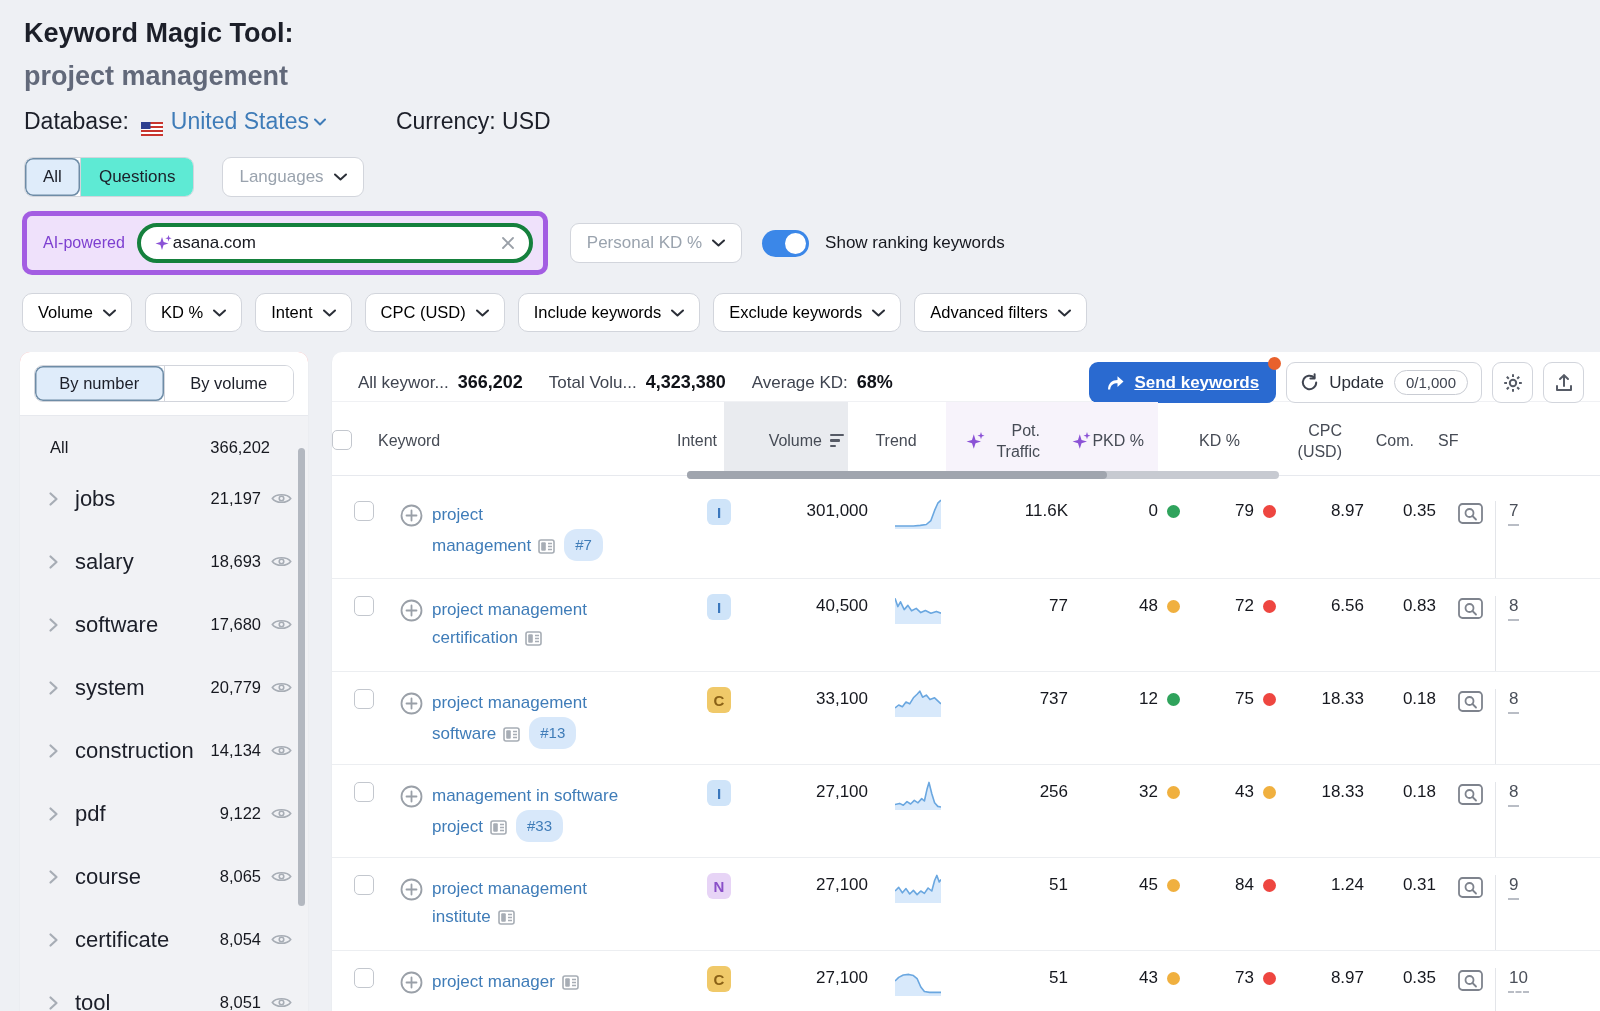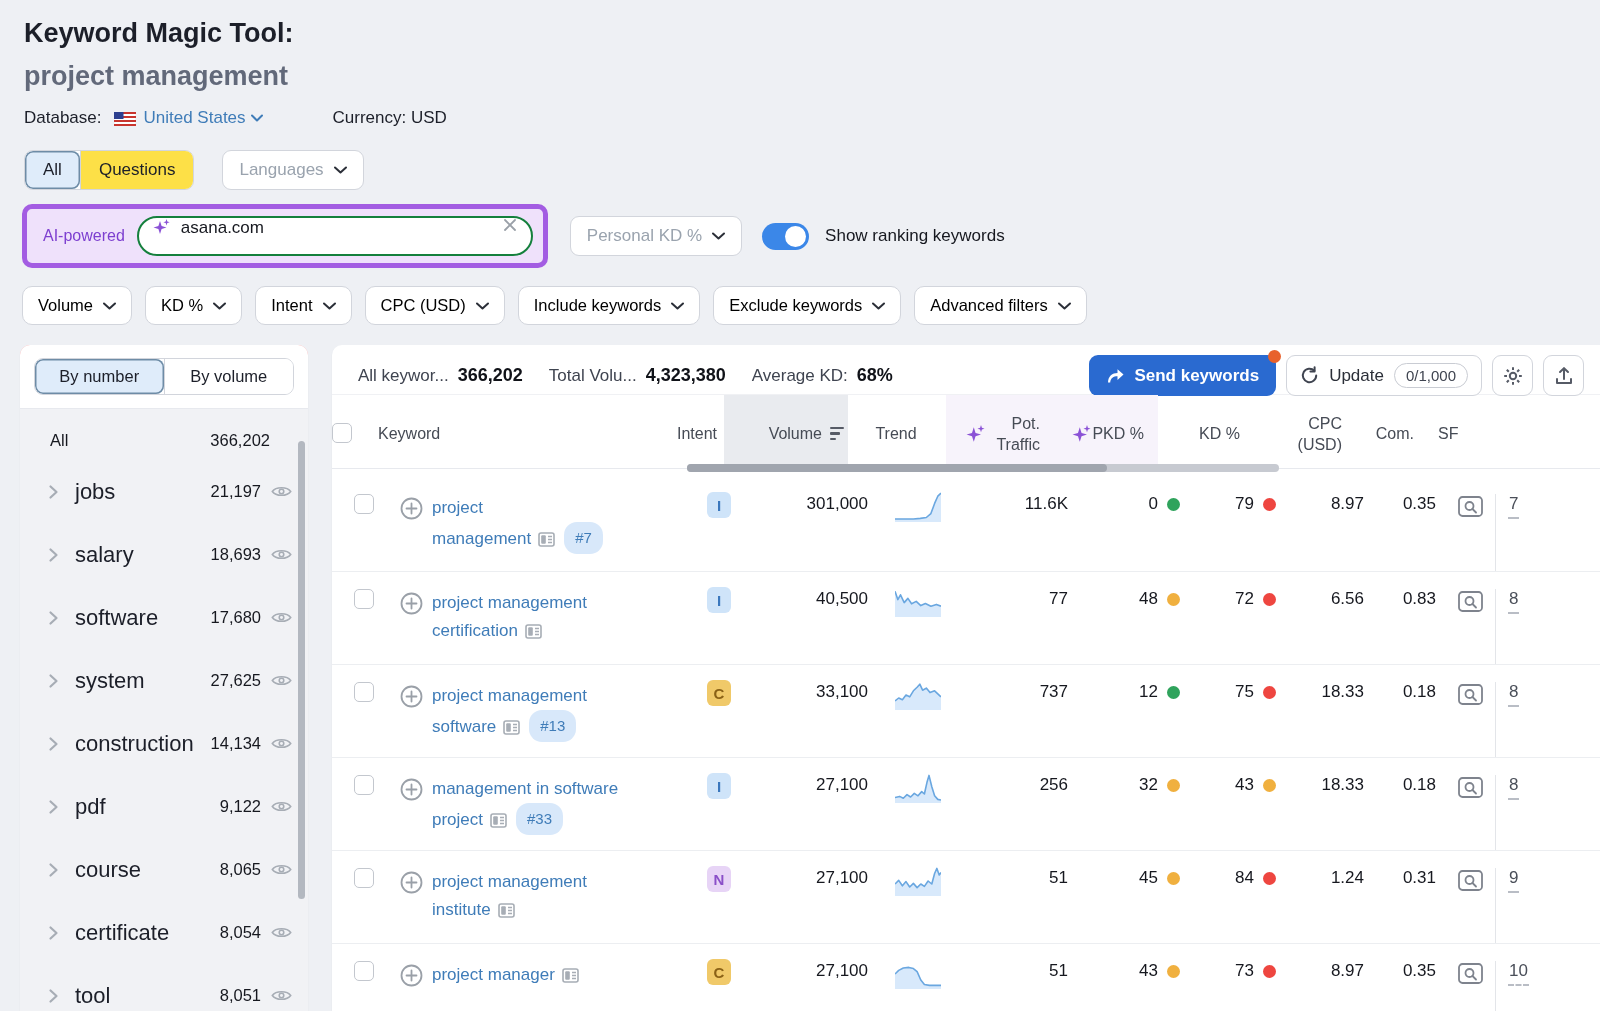--- a/index.html
+++ b/index.html
@@ -5,45 +5,45 @@
   * { margin:0; padding:0; box-sizing:border-box; }
   html,body { width:1600px; height:1011px; overflow:hidden; background:#eef0f4;
     font-family:"Liberation Sans","DejaVu Sans",sans-serif; color:#16181f; }
   .page { width:1600px; height:1011px; position:relative; }
 
   
   .top { padding:18px 24px 0 24px; }
   .title-row { display:flex; align-items:baseline; gap:12px;flex-direction:column; }
   .title-main { font-size:27px; font-weight:bold; color:#1c1f29; }
   .title-query { font-size:27px; font-weight:600; color:#62697a; }
-  .db-row { display:flex; align-items:center; margin-top:16px; font-size:17px; gap:6px; }
+  .db-row { display:flex; align-items:center; margin-top:16px; font-size:23px; gap:6px; }
   .db-label { color:#1c1f29; }
   .flag { width:22px; height:14px; display:inline-block; margin:0 2px 0 6px; }
   .db-value { color:#3f7cb8; cursor:pointer; display:flex; align-items:center; gap:5px; }
   .currency { margin-left:64px; color:#1c1f29; }
 
   
   .tabs-row { display:flex; align-items:center; gap:24px; padding:22px 24px 0 24px; }
   .seg { display:flex; border:1px solid #d2d5dc; border-radius:9px; background:#fff; overflow:hidden; }
-  .seg button { font-family:inherit; font-size:17px; color:#1c1f29; background:#fde047; border:none;
+  .seg button { font-family:inherit; font-size:17px; color:#1c1f29; background:#5eead4; border:none;
     border-left:1px solid #d2d5dc; padding:9px 18px; cursor:pointer; line-height:20px; }
   .seg button:first-child { border-left:none; }
   .seg button.sel { background:#dfecfa; box-shadow:inset 0 0 0 1.5px #6e8ca6; border-radius:8px; }
   .dd-btn { display:flex; align-items:center; gap:10px; font-family:inherit; font-size:17px;
     background:#fff; border:1px solid #d2d5dc; border-radius:9px; padding:9px 16px; cursor:pointer; }
   .dd-btn .lbl-gray { color:#9aa3ae; }
   .lang-btn { margin-left:4px; }
 
   
   .ai-row { display:flex; align-items:center; padding:14px 24px 0 22px; gap:20px; }
   .ai-box { display:flex; align-items:center; border:5px solid #a35de2; background:#efe1fb;
     border-radius:10px; padding:7px 10px; gap:12px; }
   .ai-label { color:#7d3fd0; font-size:16px; padding-left:6px; }
-  .ai-input { display:flex; background:#fff; border:2px solid #15803d;
-    border-radius:21px; height:40px; width:396px; padding:0 14px; gap:10px; }
+  .ai-input { display:flex; align-items:center; background:#fff; border:4px solid #15803d;
+    border-radius:21px; height:40px; width:396px; padding:0 14px; }
   .ai-input .val { flex:1; font-size:17px; color:#16181f; }
   .toggle { width:47px; height:27px; border-radius:14px; background:#3b87e8; position:relative; cursor:pointer; flex:none; }
   .toggle .knob { position:absolute; top:3px; right:3px; width:21px; height:21px; border-radius:50%; background:#fff; }
   .toggle-label { font-size:17px; color:#16181f; }
 
   
   .filters-row { display:flex; align-items:center; gap:13px; padding:18px 24px 0 22px; }
   .filters-row .dd-btn { font-size:16.5px; padding:9px 15px; border-radius:10px; }
 
   
@@ -71,21 +71,21 @@
   .panel { flex:1; background:#fff; border-radius:10px 0 0 10px; box-shadow:0 1px 2px rgba(20,30,60,.05);
     min-height:682px; position:relative; }
   .stats-bar { display:flex; align-items:center; height:50px; padding:12px 16px 0 26px; gap:10px;
     border-bottom:1px solid #f0f1f4; }
   .stat { display:flex; align-items:baseline; gap:9px; margin-right:16px; }
   .stat .lab { font-size:17px; color:#3f4450; }
   .stat .val { font-size:18px; font-weight:bold; color:#101218; }
   .stats-actions { margin-left:auto; display:flex; align-items:center; gap:10px; }
   .send-btn { position:relative; display:flex; align-items:center; gap:9px; background:#2a6ad0; color:#fff;
     border:none; border-radius:9px; height:41px; padding:0 17px; font-family:inherit; font-size:17px;
-    font-weight:600; cursor:pointer; }
+    font-weight:600; cursor:pointer;text-decoration:underline; }
   .send-dot { position:absolute; top:-5px; right:-5px; width:13px; height:13px; border-radius:50%; background:#e8612c; }
   .update-btn { display:flex; align-items:center; gap:10px; background:#fff; border:1px solid #d2d5dc;
     border-radius:9px; height:41px; padding:0 13px; font-family:inherit; font-size:17px; color:#2b2f38; cursor:pointer; }
   .update-pill { border:1px solid #c9ccd3; border-radius:999px; padding:3px 11px; font-size:15px; color:#3f4450; }
   .icon-btn { width:41px; height:41px; background:#fff; border:1px solid #d2d5dc; border-radius:9px;
     display:flex; align-items:center; justify-content:center; cursor:pointer; }
 
   
   .tgrid { display:grid; grid-template-columns:46px 290px 58px 120px 100px 100px 112px 96px 88px 72px 1fr; }
   .thead { min-height:74px; border-bottom:1px solid #e7e9ee; position:relative; }
@@ -297,21 +297,21 @@
                   <path d="M1.5 8 C5.5 2.2 18.5 2.2 22.5 8 C18.5 13.8 5.5 13.8 1.5 8 Z" fill="none" stroke="#a7adb5" stroke-width="1.8"></path>
                   <circle cx="12" cy="8" r="2.6" fill="none" stroke="#a7adb5" stroke-width="1.8"></circle>
                 </svg>
               </span>
             </div>
             <div class="sb-item">
               <svg width="11" height="16" viewBox="0 0 11 16">
                 <polyline points="2.5,2.5 8.5,8 2.5,13.5" fill="none" stroke="#a7adb5" stroke-width="2.2" stroke-linecap="round" stroke-linejoin="round"></polyline>
               </svg>
               <span class="name">system</span>
-              <span class="cnt">27,625</span>
+              <span class="cnt">20,779</span>
               <span class="eye">
                 <svg width="21" height="15" viewBox="0 0 24 16">
                   <path d="M1.5 8 C5.5 2.2 18.5 2.2 22.5 8 C18.5 13.8 5.5 13.8 1.5 8 Z" fill="none" stroke="#a7adb5" stroke-width="1.8"></path>
                   <circle cx="12" cy="8" r="2.6" fill="none" stroke="#a7adb5" stroke-width="1.8"></circle>
                 </svg>
               </span>
             </div>
             <div class="sb-item">
               <svg width="11" height="16" viewBox="0 0 11 16">
                 <polyline points="2.5,2.5 8.5,8 2.5,13.5" fill="none" stroke="#a7adb5" stroke-width="2.2" stroke-linecap="round" stroke-linejoin="round"></polyline>

